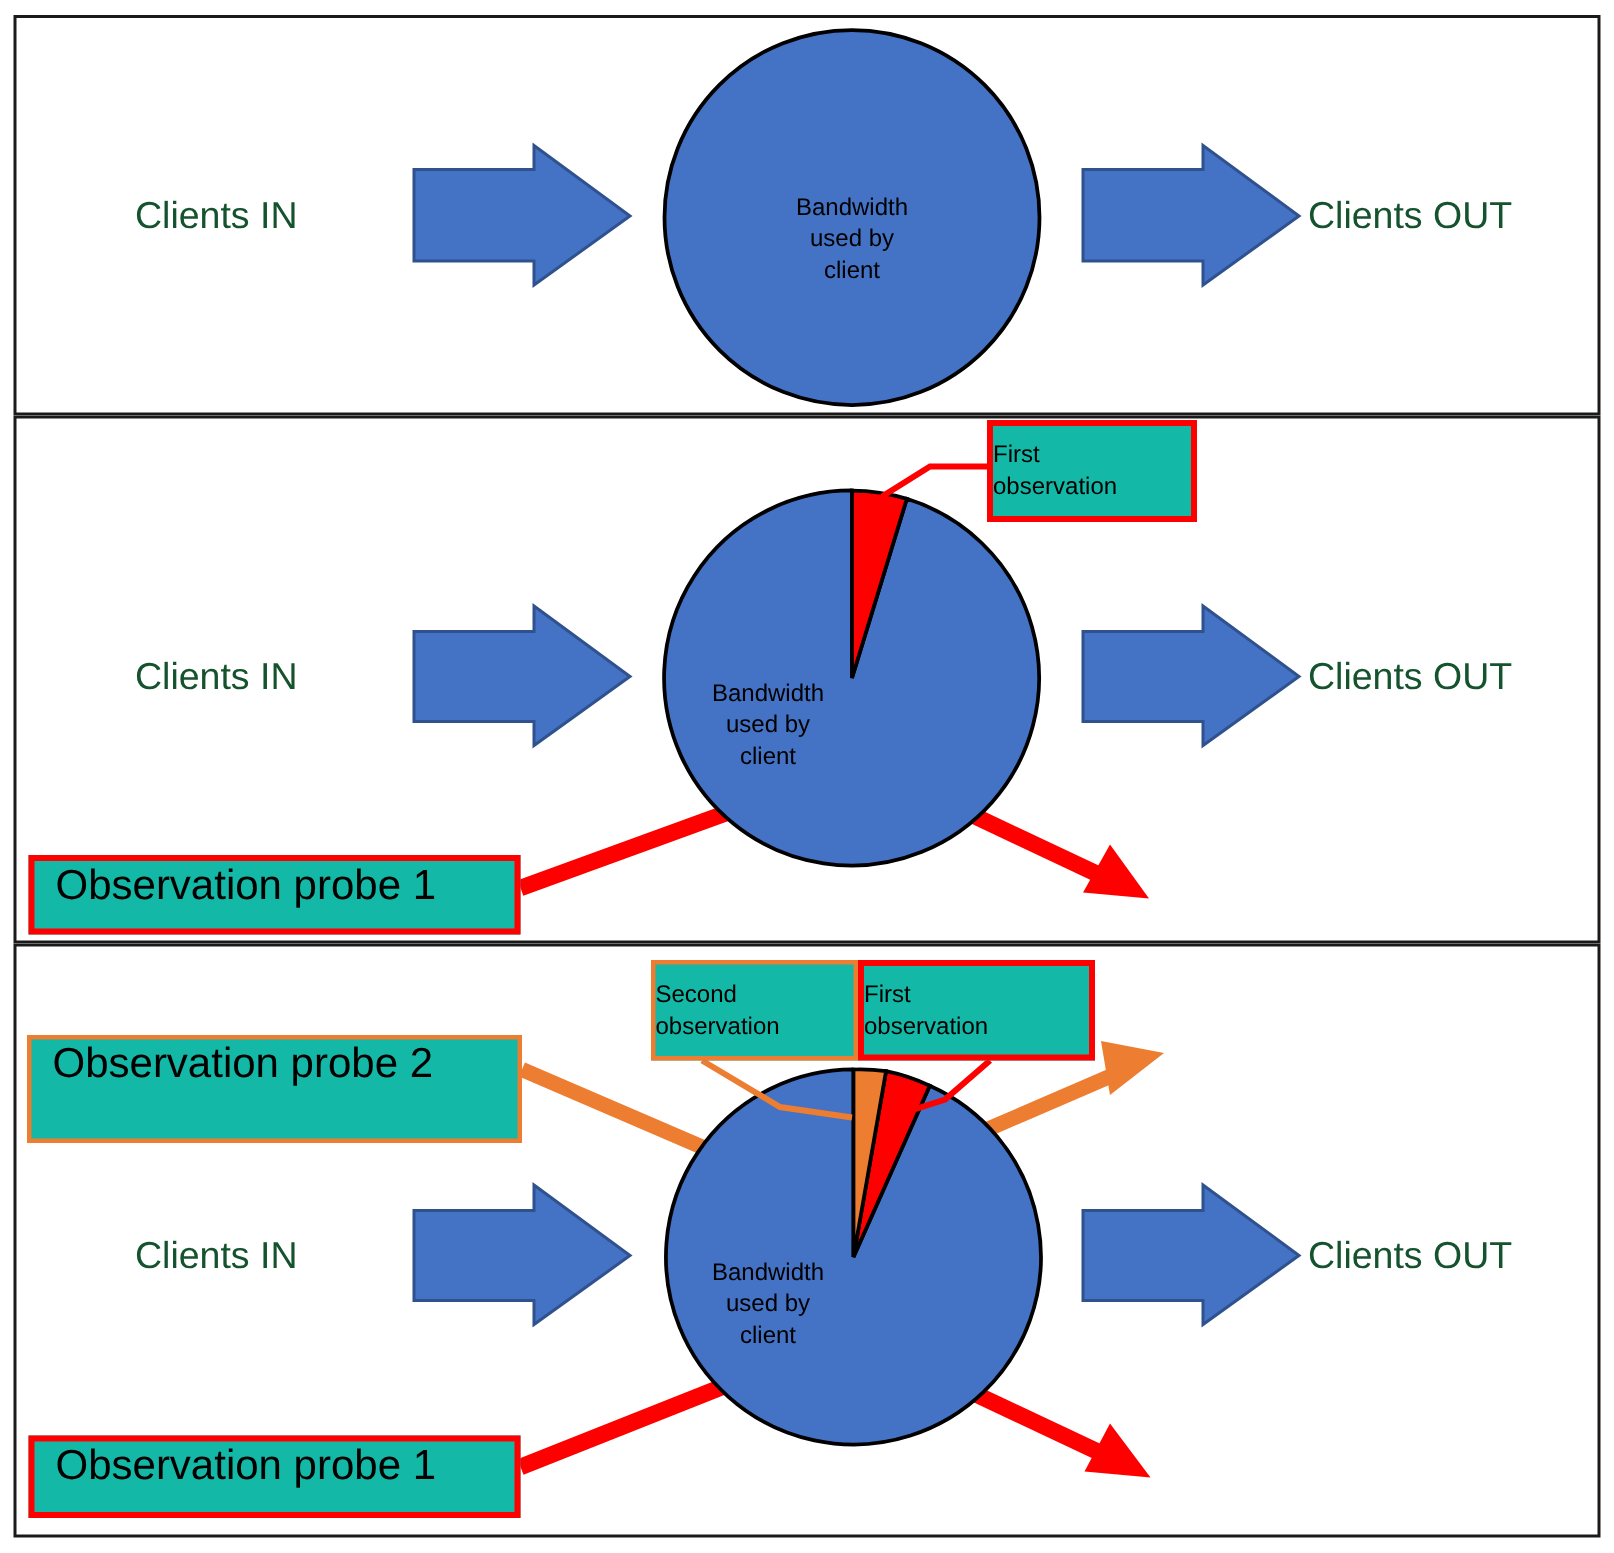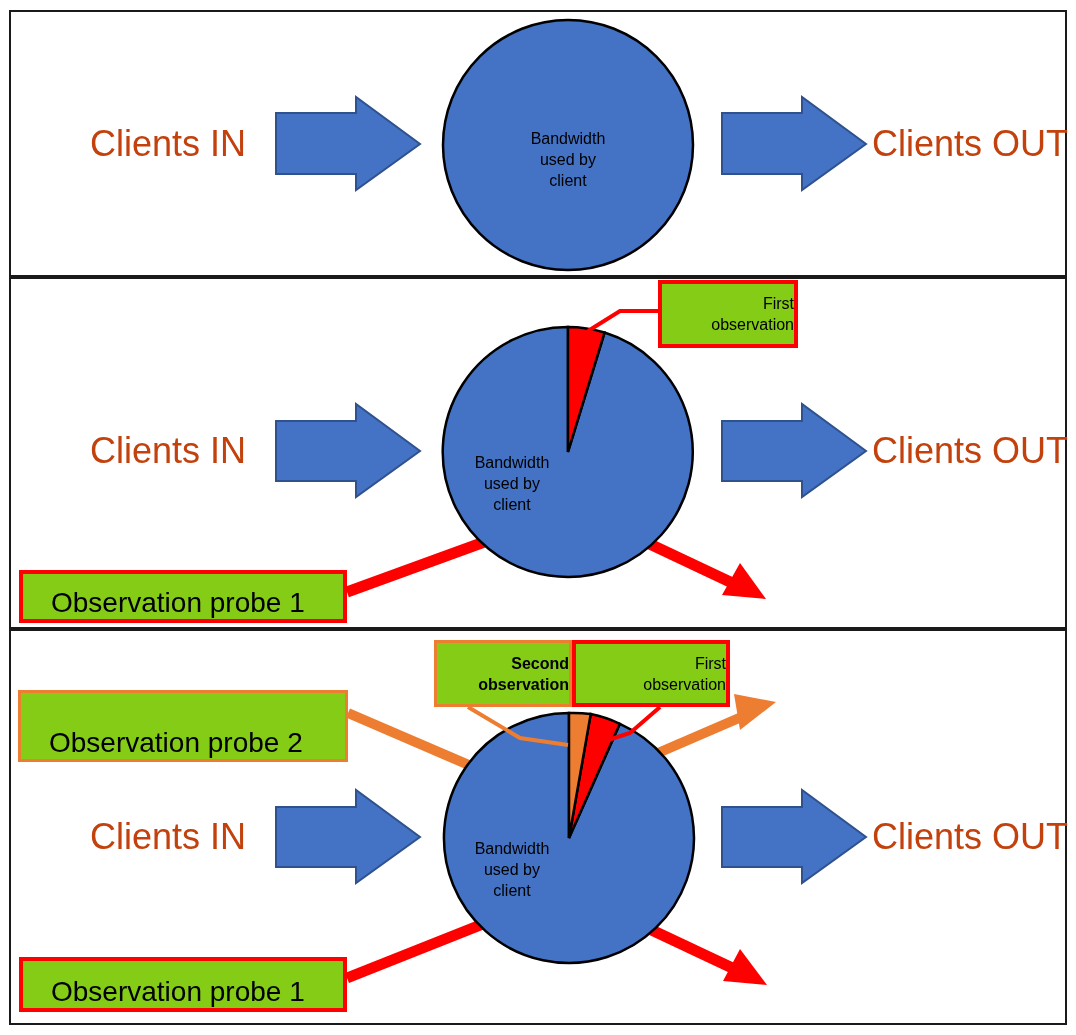--- a/index.html
+++ b/index.html
@@ -4,51 +4,51 @@
 <title>Bandwidth observation probes diagram</title>
 <style>
   html,body{margin:0;padding:0;background:#ffffff;}
   body{font-family:"Liberation Sans", sans-serif;}
   #stage{position:relative;width:1076px;height:1035px;background:#ffffff;overflow:hidden;}
 
   .frame{position:absolute;box-sizing:border-box;border:2px solid #1a1a1a;background:#ffffff;}
 
   .flow-label{
     position:absolute;
-    color:#c2410c;
-    font-size:36px;
+    color:#14532d;
+    font-size:25px;
     line-height:34px;
     white-space:nowrap;
     font-family:"Liberation Sans", sans-serif;
   }
 
   .circle-text{
     position:absolute;
     color:#000000;
     font-size:16px;
     line-height:21px;
     text-align:center;
     width:120px;
     font-family:"Liberation Sans", sans-serif;
     margin-top:28px;
   }
 
   .callout{
     position:absolute;
     box-sizing:border-box;
-    background:#84cc16;
+    background:#14b8a6;
     display:flex;
-    align-items:flex-end;
+    align-items:flex-start;
     justify-content:center;
     text-align:center;
     color:#000000;
     font-family:"Liberation Sans", sans-serif;
   }
   .callout.small{font-size:16px;line-height:21px;}
-  .callout.big{font-size:28px;line-height:32px;justify-content:flex-start;padding-left:28px;}
+  .callout.big{font-size:28px;line-height:32px;justify-content:flex-start;padding-left:14px;}
   .callout.red{border:4px solid #ff0000;}
   .callout.orange{border:3px solid #ED7D31;}
 
   svg.layer{position:absolute;left:0;top:0;overflow:visible;}
 </style>
 </head>
 <body>
 
 <div id="stage">
 
@@ -147,21 +147,21 @@
   </div>
 
   <div class="flow-label" style="left:90px;top:820px;">Clients IN</div>
   <div class="circle-text" style="left:452px;top:810px;">
     <div>Bandwidth</div>
     <div>used by</div>
     <div>client</div>
   </div>
   <div class="flow-label" style="left:872px;top:820px;">Clients OUT</div>
 
-  <div class="callout small orange" style="left:434px;top:640px;width:138px;height:67px;flex-direction:column;font-weight:bold;">
+  <div class="callout small orange" style="left:434px;top:640px;width:138px;height:67px;flex-direction:column;">
     <div>Second</div>
     <div>observation</div>
   </div>
 
   <div class="callout small red" style="left:572px;top:640px;width:158px;height:67px;flex-direction:column;">
     <div>First</div>
     <div>observation</div>
   </div>
 
   <div class="callout big orange" style="left:18px;top:690px;width:330px;height:72px;">

